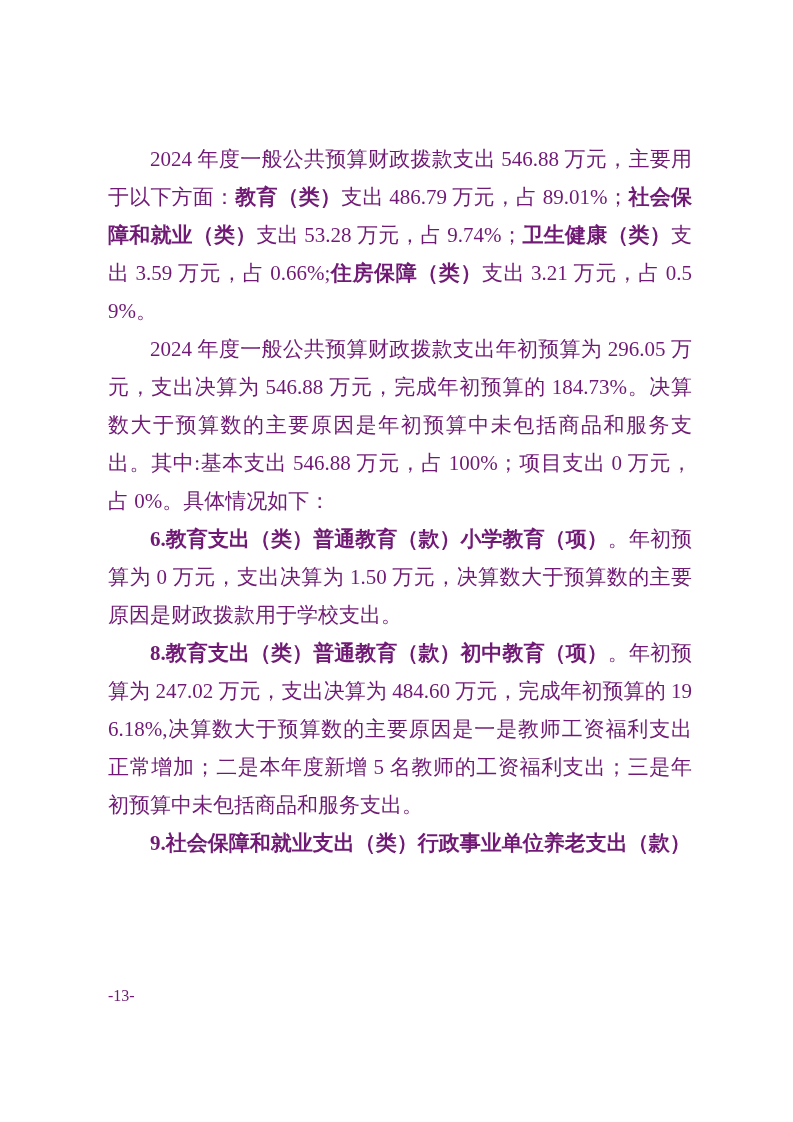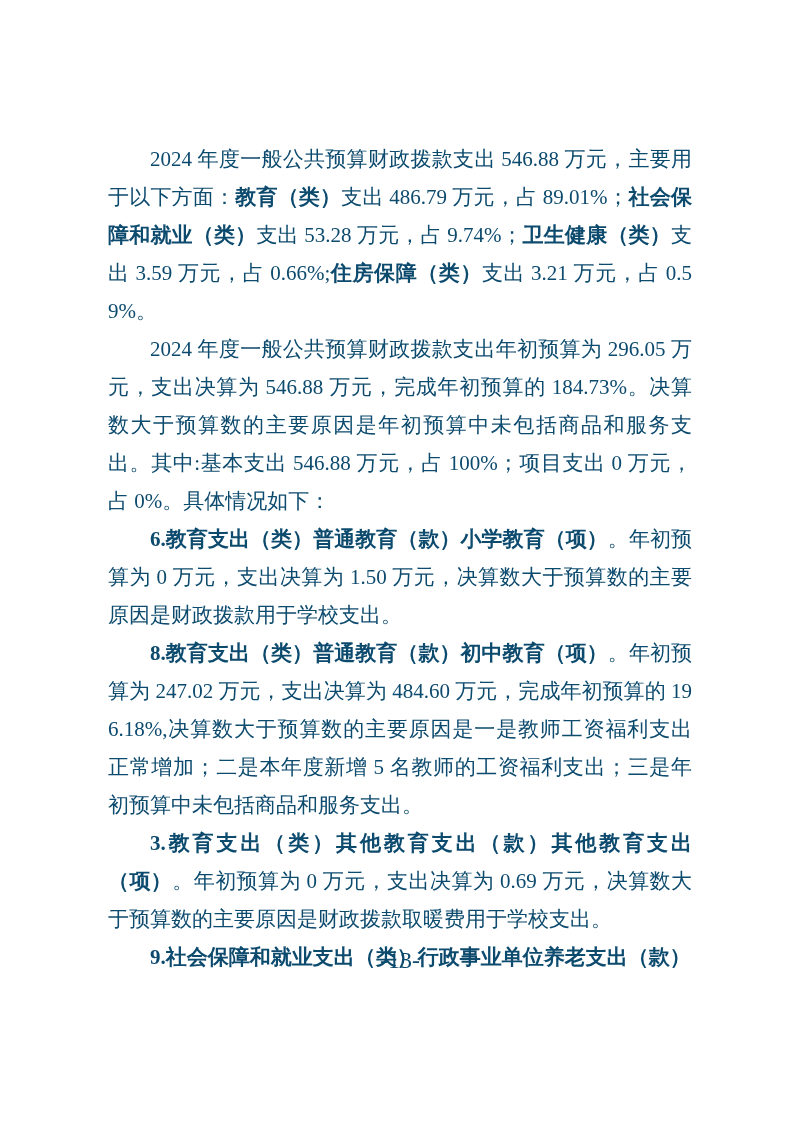--- a/index.html
+++ b/index.html
@@ -7,21 +7,21 @@
     padding: 0;
     background: #ffffff;
   }
   .page {
     position: relative;
     width: 793px;
     height: 1122px;
     background: #ffffff;
     overflow: hidden;
     font-family: "Liberation Serif", "DejaVu Serif", serif;
-    color: #0c4a6e;
+    color: #701a75;
   }
   .content {
     position: absolute;
     left: 108px;
     top: 140px;
     width: 584px;
   }
   p.para {
     margin: 0;
     padding: 0;
@@ -31,34 +31,33 @@
     text-indent: 42px;
     word-break: break-all;
   }
   p.para.heading {
     font-weight: 700;
   }
   .seg { font-weight: 400; }
   .seg-bold { font-weight: 700; }
   .page-number {
     position: absolute;
-    top: 948px;
+    top: 984px;
     left: 108px;
     width: 584px;
-    text-align: center;
-    font-size: 24px;
+    text-align: left;
+    font-size: 16px;
     line-height: 24px;
   }
 </style>
 </head>
 <body>
 
 <div class="page">
   <div class="content">
       <p class="para"><span class="seg">2024 年度一般公共预算财政拨款支出 546.88 万元，主要用于以下方面：</span><span class="seg seg-bold">教育（类）</span><span class="seg">支出 486.79 万元，占 89.01%；</span><span class="seg seg-bold">社会保障和就业（类）</span><span class="seg">支出 53.28 万元，占 9.74%；</span><span class="seg seg-bold">卫生健康（类）</span><span class="seg">支出 3.59 万元，占 0.66%;</span><span class="seg seg-bold">住房保障（类）</span><span class="seg">支出 3.21 万元，占 0.59%。</span></p>
       <p class="para"><span class="seg">2024 年度一般公共预算财政拨款支出年初预算为 296.05 万元，支出决算为 546.88 万元，完成年初预算的 184.73%。决算数大于预算数的主要原因是年初预算中未包括商品和服务支出。其中:基本支出 546.88 万元，占 100%；项目支出 0 万元，占 0%。具体情况如下：</span></p>
       <p class="para"><span class="seg seg-bold">6.教育支出（类）普通教育（款）小学教育（项）</span><span class="seg">。年初预算为 0 万元，支出决算为 1.50 万元，决算数大于预算数的主要原因是财政拨款用于学校支出。</span></p>
       <p class="para"><span class="seg seg-bold">8.教育支出（类）普通教育（款）初中教育（项）</span><span class="seg">。年初预算为 247.02 万元，支出决算为 484.60 万元，完成年初预算的 196.18%,决算数大于预算数的主要原因是一是教师工资福利支出正常增加；二是本年度新增 5 名教师的工资福利支出；三是年初预算中未包括商品和服务支出。</span></p>
-      <p class="para"><span class="seg seg-bold">3.教育支出（类）其他教育支出（款）其他教育支出（项）</span><span class="seg">。年初预算为 0 万元，支出决算为 0.69 万元，决算数大于预算数的主要原因是财政拨款取暖费用于学校支出。</span></p>
       <p class="para"><span class="seg seg-bold">9.社会保障和就业支出（类）行政事业单位养老支出（款）</span></p>
     </div>
   <div class="page-number">-13-</div>
 </div>
 
 </body></html>

